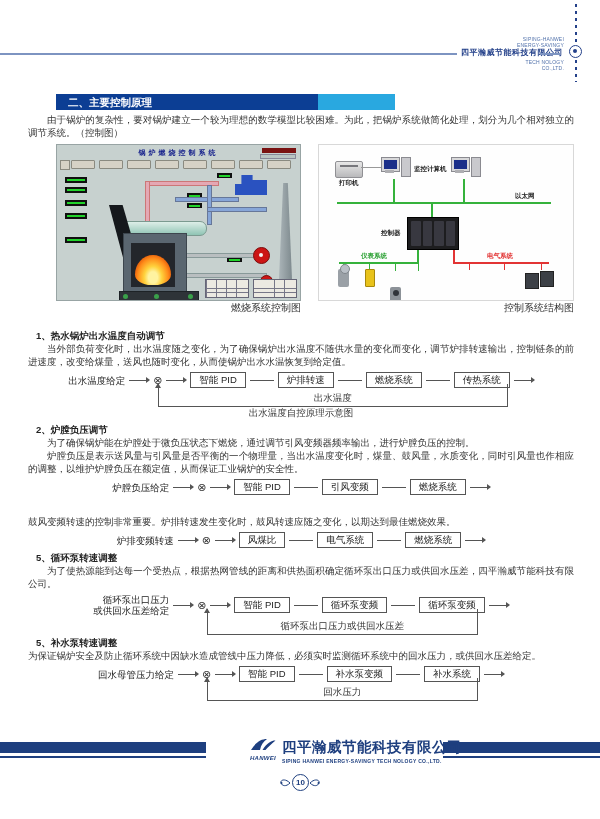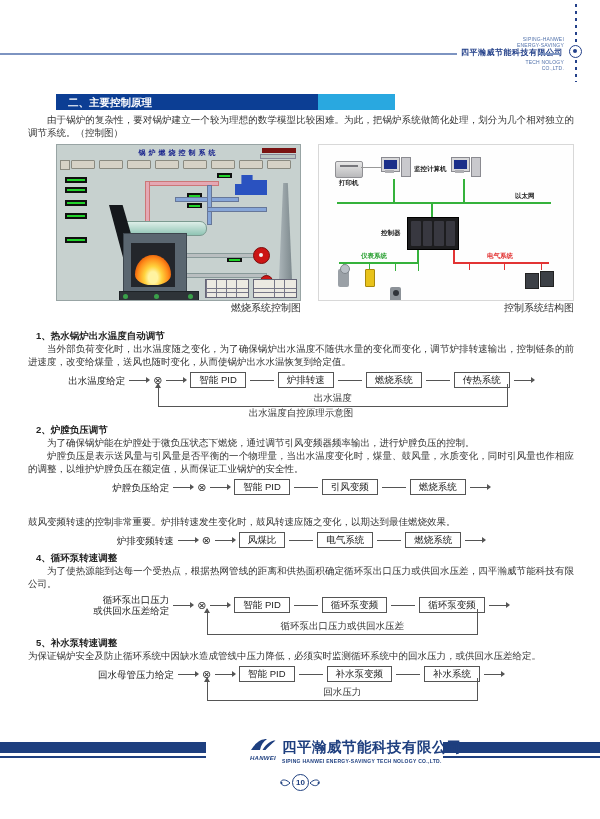--- a/index.html
+++ b/index.html
@@ -340,21 +340,21 @@
           <span class="fbox">风煤比</span>
           <span class="hline"></span>
           <span class="fbox">电气系统</span>
           <span class="hline"></span>
           <span class="fbox">燃烧系统</span>
           <span class="harrow"></span>
         </div>
       </div>
     </div>
     <div class="fsec">
-      <div class="fsec-h">4、循环泵转速调整</div>
+      <div class="fsec-h">5、循环泵转速调整</div>
       <div class="fsec-p ind">为了使热源能到达每一个受热点，根据热网管线的距离和供热面积确定循环泵出口压力或供回水压差，四平瀚威节能科技有限公司。</div>
       <div class="fdiagram">
         <div class="flow-row">
           <div class="fin">
             <div>循环泵出口压力</div>
             <div>或供回水压差给定</div>
           </div>
           <span class="harrow"></span>
           <span class="sum">⊗</span>
           <span class="harrow"></span>

